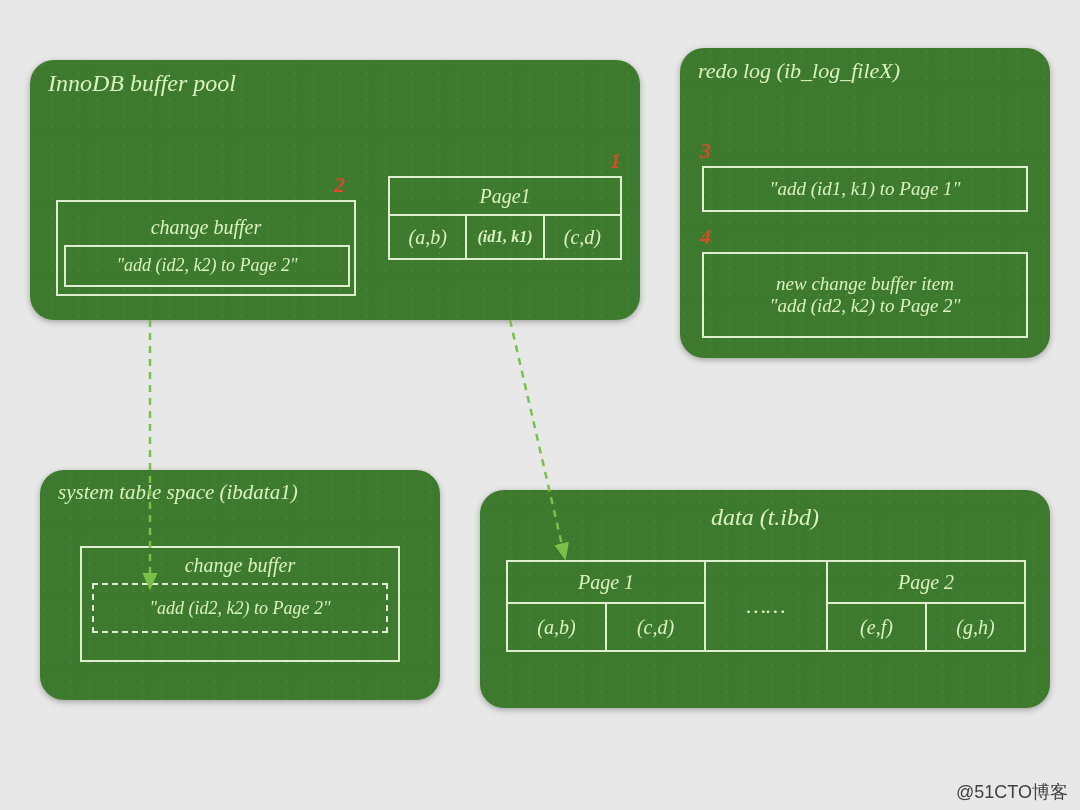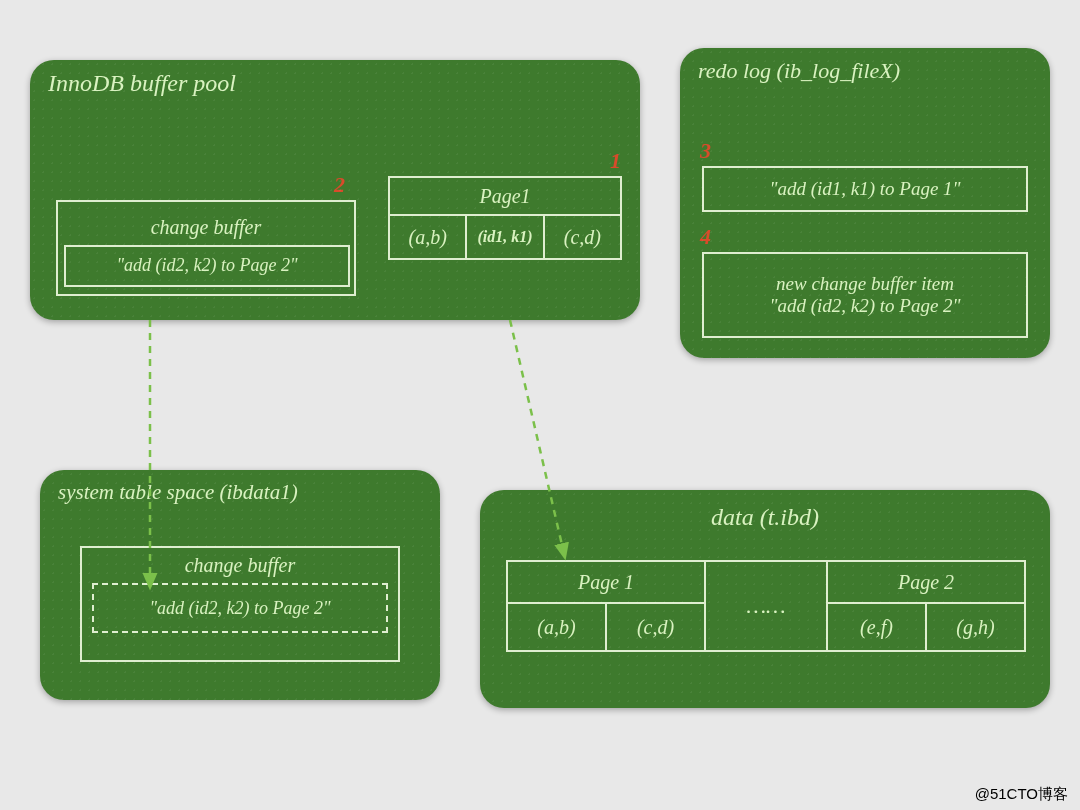--- a/index.html
+++ b/index.html
@@ -63,23 +63,23 @@
     position: absolute;
     color: #d84b2b;
     font-size: 22px;
     font-weight: bold;
     font-style: italic;
   }
   .watermark {
     position: absolute;
     right: 12px;
     bottom: 6px;
-    color: #000000;
+    color: #404040;
     font-family: Arial, sans-serif;
-    font-size: 15px;
+    font-size: 18px;
     font-style: normal;
   }
   svg.arrows {
     position: absolute;
     left: 0; top: 0;
     width: 1080px; height: 810px;
     pointer-events: none;
   }
   .row {
     position: absolute;

